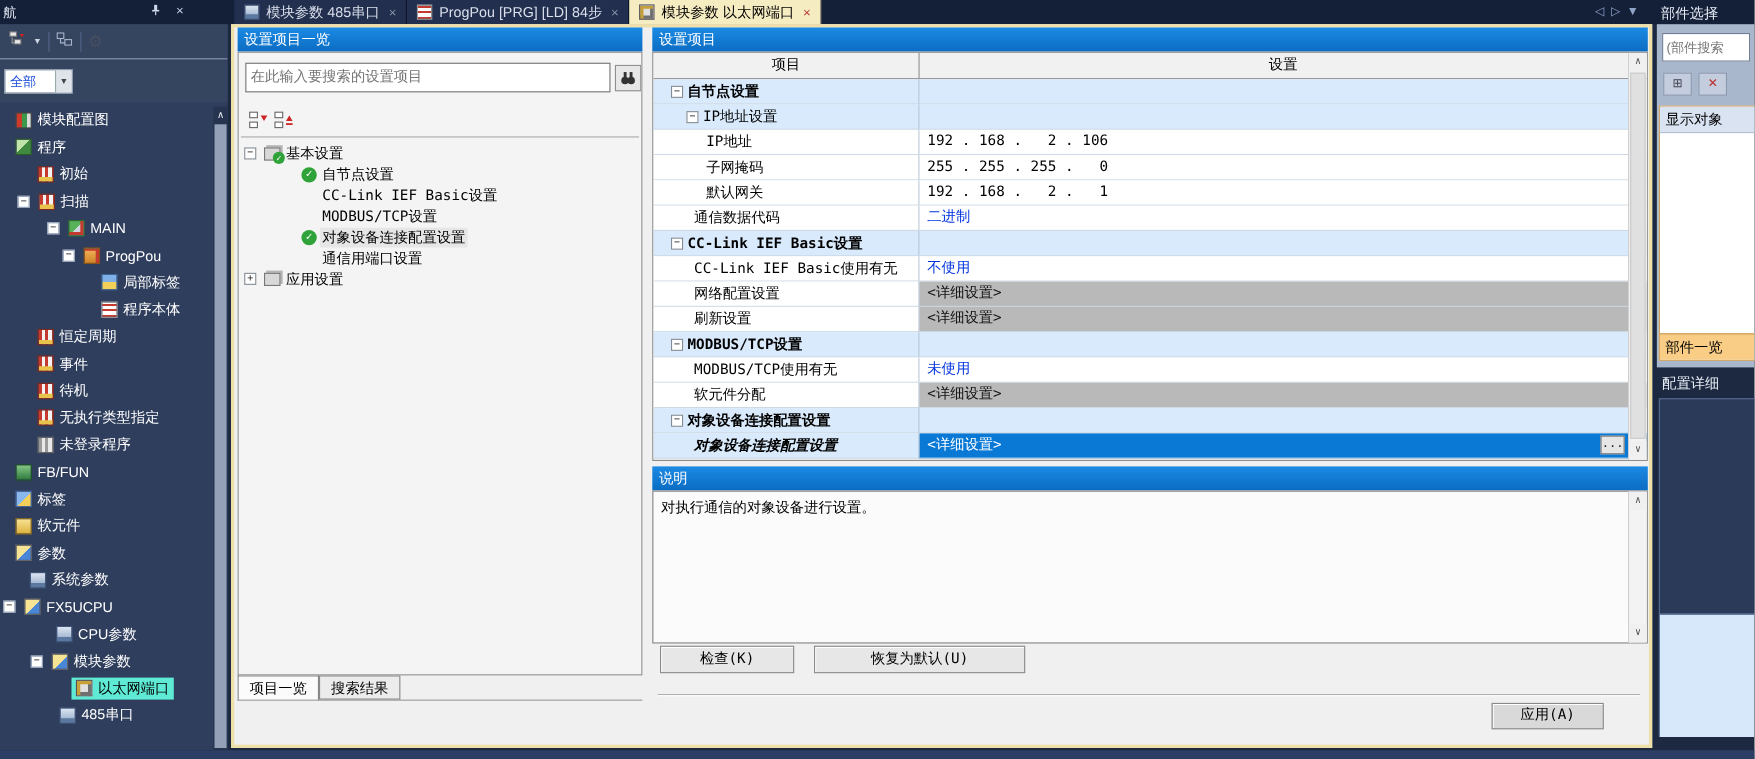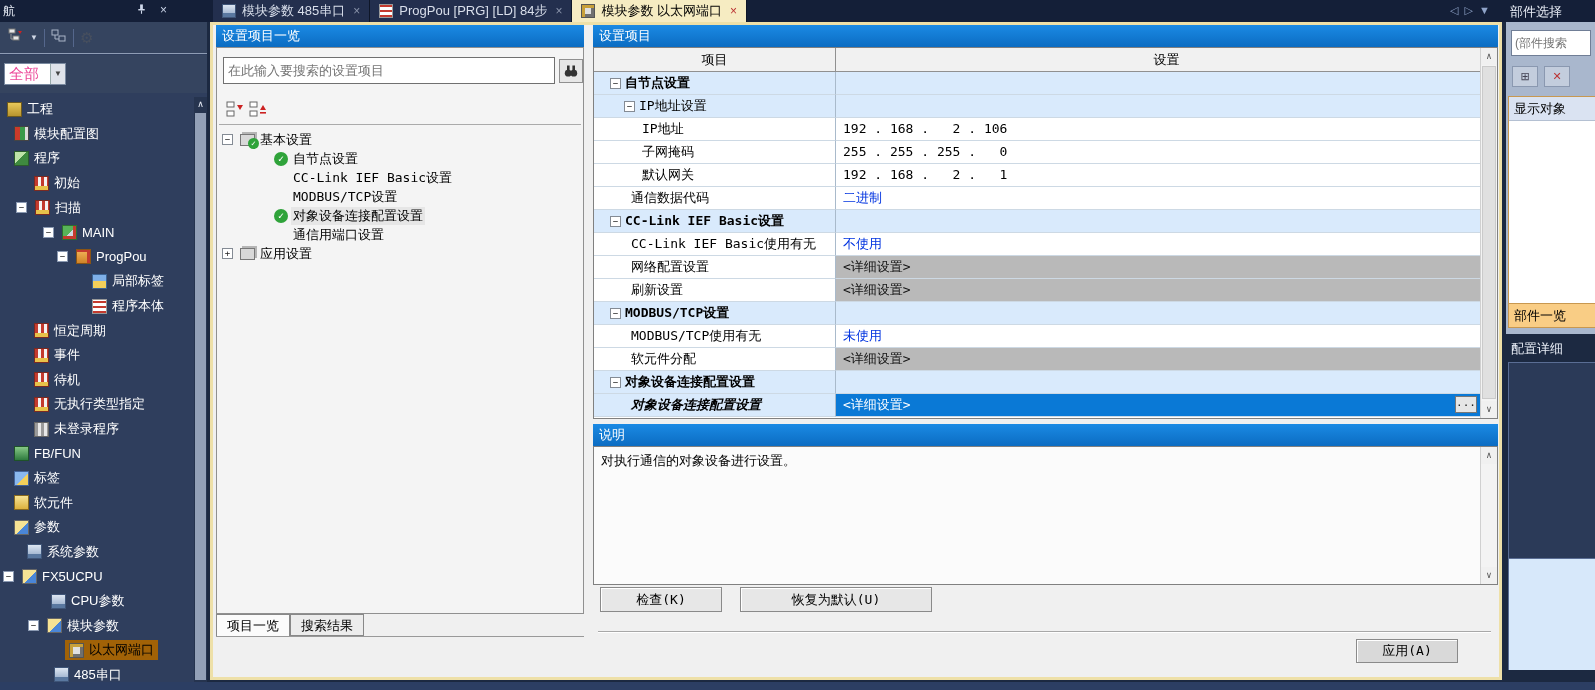--- a/index.html
+++ b/index.html
@@ -39,26 +39,26 @@
   .ic-check::after{content:"✓"}
   .ic-folders{width:15px;height:12px;background:#d8d8d8;border:1px solid #777;box-shadow:2px -2px 0 #b5b5b5;position:relative;flex:none;display:inline-block}
   .ic-check.sm{position:absolute;right:-5px;bottom:-4px;width:11px;height:11px;font-size:8px;line-height:11px}
 
   
   #nav{position:absolute;left:0;top:22px;width:207px;height:660px;background:#2f3e5d;overflow:hidden}
   #navtools{position:absolute;left:0;top:0;width:207px;height:32px;background:#35445f;border-bottom:1px solid #8e9cb4;display:flex;align-items:center;gap:6px;padding:0 8px}
   .tsep{width:1px;height:18px;background:#55678c}
   #navfilter{position:absolute;left:0;top:33px;width:207px;height:38px;background:#35445f}
   #filterbox{position:absolute;left:4px;top:8px;width:62px;height:22px;background:#fff;border:1px solid #7a8aa0;display:flex;align-items:center}
-  #filterbox .fv{flex:1;padding-left:4px;font-size:15px;color:#ec4899}
+  #filterbox .fv{flex:1;padding-left:4px;font-size:12px;color:#1d4ed8}
   #filterbox .fa{width:15px;height:20px;background:#dfe3ea;border-left:1px solid #9aa;color:#444;font-size:8px;text-align:center;line-height:20px}
   #navtree{position:absolute;left:0;top:75px;right:13px;bottom:0;overflow:hidden}
   .nrow{height:24.6px;display:flex;align-items:center;color:#fff;white-space:nowrap}
   .grp{display:flex;align-items:center;gap:5px;padding:1px 4px}
-  .nrow.sel .grp{background:#a16207;color:#000}
+  .nrow.sel .grp{background:#5eead4;color:#000}
   .exp{width:11px;height:11px;border:1px solid #8a99b2;background:#fff;color:#222;font:9px/9px "DejaVu Sans Mono",monospace;text-align:center;flex:none;margin-right:4px}
   #navsb{position:absolute;right:0;top:75px;bottom:0;width:13px;background:#26344f}
   #navsb .up{color:#e8edf6;font-size:9px;text-align:center;height:14px;line-height:14px}
   #navsb .thumb{position:absolute;left:1px;right:1px;top:16px;bottom:2px;background:#93a0b7}
 
   
   #doc{position:absolute;left:210px;top:22px;width:1292px;height:658px;border:3px solid #eee0a8;background:#f0f0f0}
   .phdr{background:linear-gradient(180deg,#1b8ae4,#0b6cc2);color:#fff;font-size:13px;padding-left:6px;line-height:22px}
 
   
@@ -185,26 +185,20 @@
     <span style="color:#474f5e;font-size:15px">⚙</span>
   </div>
   <div id="navfilter">
     <div id="filterbox">
       <span class="fv">全部</span>
       <span class="fa">▼</span>
     </div>
   </div>
 
   <div id="navtree">
-    <div class="nrow" style="padding-left:3px">
-        <span class="grp">
-          <span class="mi ic-project"></span>
-          <span>工程</span>
-        </span>
-      </div>
     <div class="nrow" style="padding-left:10px">
         <span class="grp">
           <span class="mi ic-modcfg"></span>
           <span>模块配置图</span>
         </span>
       </div>
     <div class="nrow" style="padding-left:10px">
         <span class="grp">
           <span class="mi ic-pfold"></span>
           <span>程序</span>

